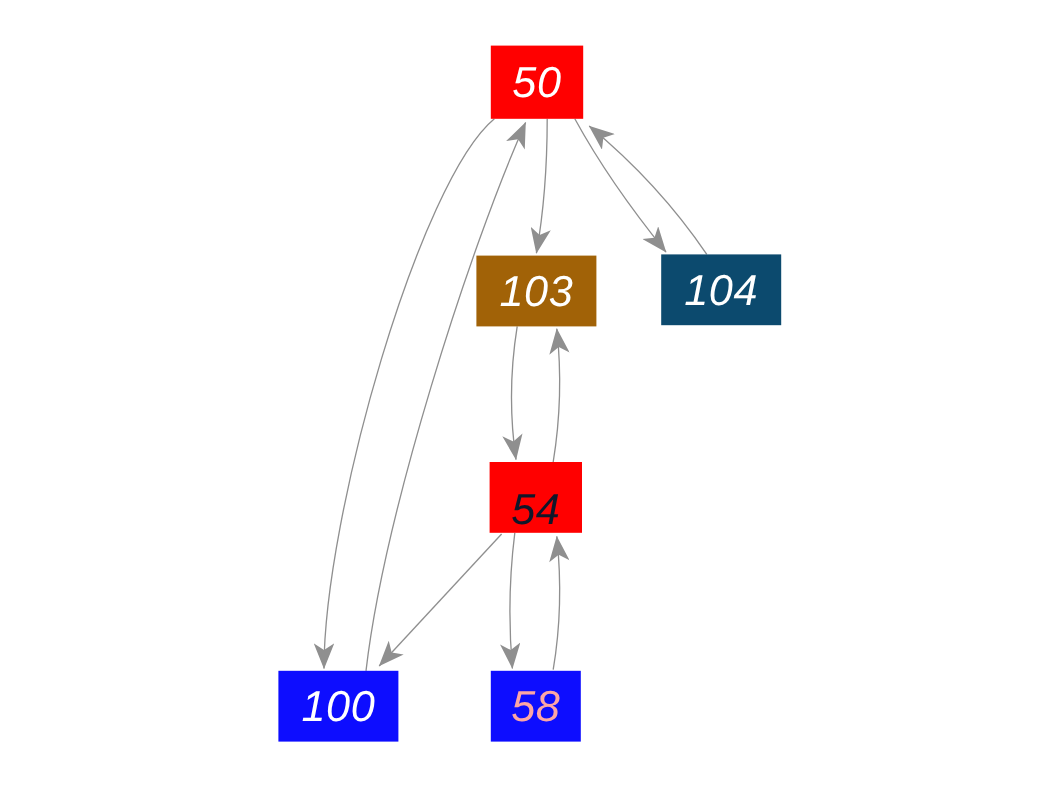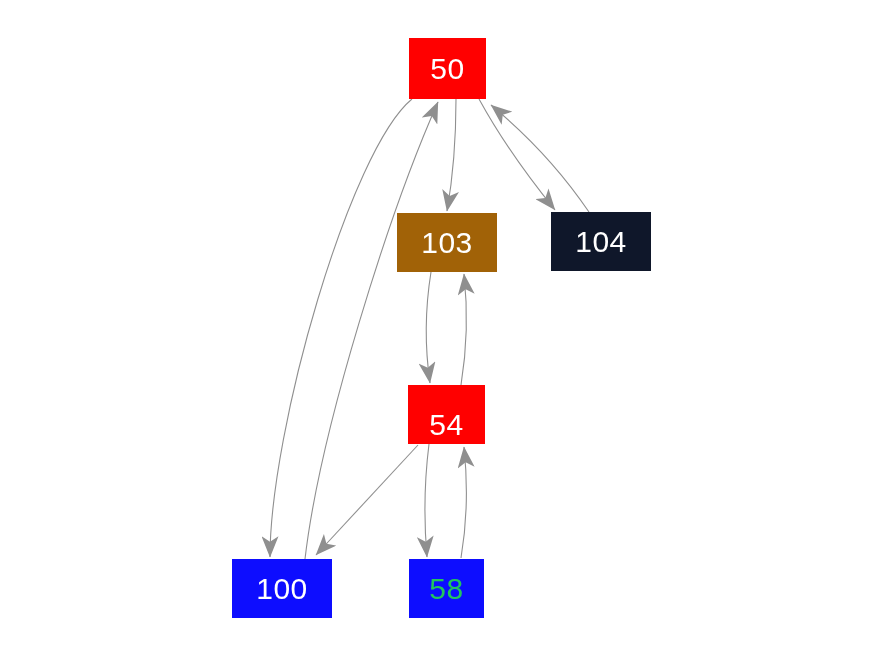--- a/index.html
+++ b/index.html
@@ -30,23 +30,24 @@
   .node {
     position: absolute;
     display: flex;
     align-items: center;
     justify-content: center;
     box-sizing: border-box;
     cursor: pointer;
     user-select: none;
   }
   .node span {
-    font-size: 30px;
+    font-size: 36px;
     line-height: 1;
     letter-spacing: 0.5px;
+    font-style: italic;
   }
 </style>
 </head>
 <body>
 
 <div id="canvas">
   <svg id="edge-svg" viewBox="0 0 875 656" xmlns="http://www.w3.org/2000/svg">
     <defs>
       <marker id="arrowhead" viewBox="0 0 10 8" refX="9.8" refY="4" markerWidth="22" markerHeight="17" markerUnits="userSpaceOnUse" orient="auto">
         <path d="M 0,0 L 10,4 L 0,8 L 2.6,4 Z" fill="#8f8f8f"></path>
@@ -65,26 +66,26 @@
         <path class="edge" d="M 461,558 Q 470,505 464,447" stroke="#8f8f8f" marker-end="url(#arrowhead)"></path>
       </g>
   </svg>
   <div id="node-layer">
       <div class="node" style="left: 409px; top: 38px; width: 77px; height: 61px; background: rgb(255, 0, 0);">
         <span style="color: rgb(255, 255, 255);">50</span>
       </div>
       <div class="node" style="left: 397px; top: 213px; width: 100px; height: 59px; background: #a16207;">
         <span style="color: rgb(255, 255, 255);">103</span>
       </div>
-      <div class="node" style="left: 551px; top: 212px; width: 100px; height: 59px; background: #0f172a;">
+      <div class="node" style="left: 551px; top: 212px; width: 100px; height: 59px; background: #0c4a6e;">
         <span style="color: rgb(255, 255, 255);">104</span>
       </div>
       <div class="node" style="left: 408px; top: 385px; width: 77px; height: 59px; background: rgb(255, 0, 0);">
-        <span style="color: #ffffff; margin-top: 20px;">54</span>
+        <span style="color: #0f172a; margin-top: 20px;">54</span>
       </div>
       <div class="node" style="left: 232px; top: 559px; width: 100px; height: 59px; background: rgb(13, 13, 255);">
         <span style="color: rgb(255, 255, 255); text-align: center;">100</span>
       </div>
       <div class="node" style="left: 409px; top: 559px; width: 75px; height: 59px; background: rgb(13, 13, 255);">
-        <span style="color: #22c55e;">58</span>
+        <span style="color: #fca5a5;">58</span>
       </div>
     </div>
 </div>
 
 </body></html>

